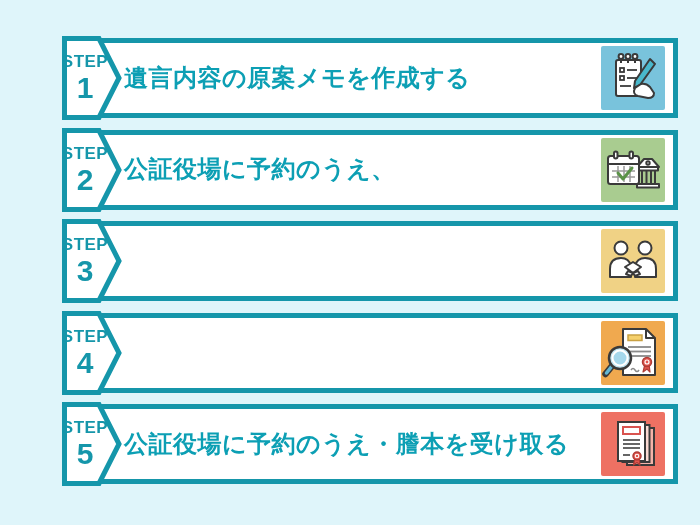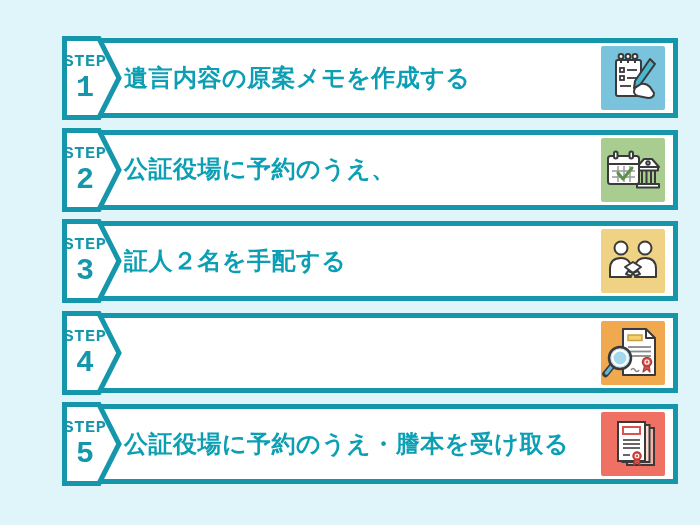--- a/index.html
+++ b/index.html
@@ -21,21 +21,21 @@
     display:flex;flex-direction:column;gap:11.5px;
   }
   .row{position:relative;height:80px;flex:none;}
   .banner{
     position:absolute;left:36px;right:0;top:0;bottom:0;
     background:var(--banner-bg);
     border:5px solid var(--accent);
     display:flex;align-items:center;
   }
   .badge{
-    position:absolute;left:0;top:-2px;width:60px;height:84px;z-index:2;font-family:Liberation Mono, monospace;
+    position:absolute;left:0;top:-2px;width:60px;height:84px;z-index:2;
   }
   .badge svg{position:absolute;left:0;top:0;width:60px;height:84px;}
   .badge svg polygon{fill:#ffffff;stroke:var(--accent);stroke-width:5;stroke-linejoin:miter;}
   .badge-text{
     position:absolute;left:0;top:0;width:46px;height:84px;
     display:flex;flex-direction:column;align-items:center;justify-content:center;
     color:var(--accent);font-weight:bold;z-index:3;line-height:1;
   }
   .badge-label{font-size:17px;letter-spacing:0.5px;}
   .badge-num{font-size:30px;margin-top:3px;}
@@ -139,24 +139,20 @@
       </svg>
       <div class="badge-text">
         <div class="badge-label">STEP</div>
         <div class="badge-num">2</div>
       </div>
     </div>
   </div>
 
   <div class="row">
     <div class="banner">
-      <div class="text">
-        <div class="line">証人２名を手配する</div>
-
-      </div>
       <div class="icon" style="background: rgb(240, 210, 133);">
         <svg viewBox="0 0 64 64">
           <g stroke="#3a3a3a" stroke-width="2" fill="#fff" stroke-linejoin="round">
             <circle cx="20" cy="19" r="6.5"></circle>
             <circle cx="44" cy="19" r="6.5"></circle>
             <path d="M9 48 L9 40 Q9 29 20 29 Q28 29 30 37 L30 48 Z"></path>
             <path d="M55 48 L55 40 Q55 29 44 29 Q36 29 34 37 L34 48 Z"></path>
             <path d="M24 38 L32 33 L40 38 L32 44 Z"></path>
             <path d="M27 42 L32 44 L30 47 L25 45 Z"></path>
             <path d="M37 42 L32 44 L34 47 L39 45 Z"></path>

